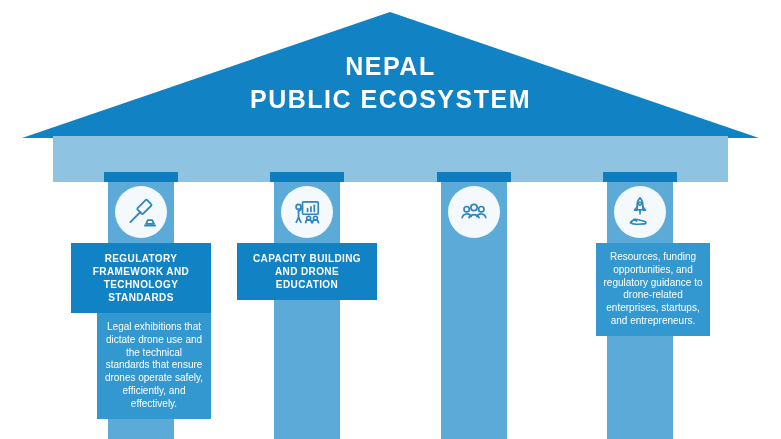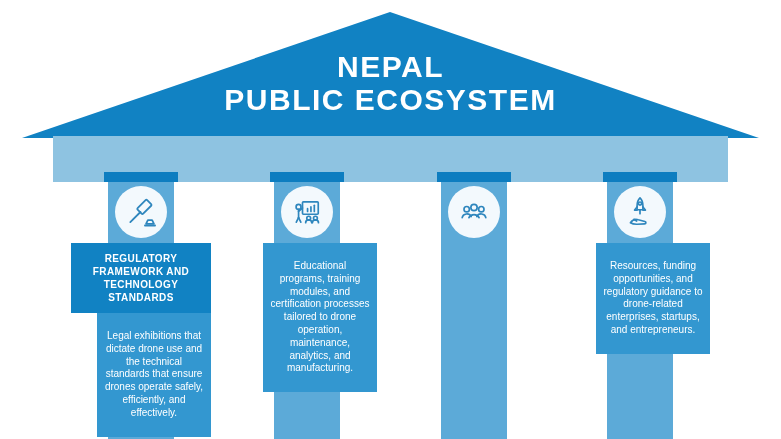--- a/index.html
+++ b/index.html
@@ -3,40 +3,40 @@
 <meta charset="utf-8">
 <style>
   html,body{margin:0;padding:0;background:#ffffff;}
   .canvas{
     position:relative;width:781px;height:439px;background:#ffffff;
     overflow:hidden;font-family:"Liberation Sans",sans-serif;
   }
   .roof{position:absolute;left:0;top:0;}
   .heading{
     position:absolute;left:0;top:50px;width:781px;text-align:center;
-    color:#ffffff;font-weight:bold;font-size:30px;line-height:33px;letter-spacing:1.5px;
+    color:#ffffff;font-weight:bold;font-size:25px;line-height:33px;letter-spacing:1.5px;
   }
   .beam{position:absolute;left:53px;top:136px;width:675px;height:46px;background:#8ec3e1;}
   .pillar{position:absolute;top:172px;height:300px;width:140px;}
   .capital{position:absolute;top:0;left:33px;width:74px;height:10px;background:#0d7dc0;}
   .shaft{position:absolute;top:10px;bottom:8px;left:37px;width:66px;background:#5caad8;}
   .base{position:absolute;bottom:0;left:30px;width:80px;height:8px;background:#0d7dc0;}
   .icon-circle{
     position:absolute;top:14px;left:44px;width:52px;height:52px;border-radius:50%;
     background:#f3f9fd;display:flex;align-items:center;justify-content:center;
   }
   .icon-circle svg{width:36px;height:36px;}
   .tbox{position:absolute;top:71px;left:0;width:140px;}
   .title-box{
     background:#1182c3;color:#ffffff;font-weight:bold;font-size:10px;line-height:13px;
     letter-spacing:0.4px;text-align:center;padding:9px 8px;text-transform:uppercase;
   }
   .desc-box{
     background:#3397d0;color:#ffffff;font-size:10px;line-height:12.8px;
-    text-align:center;padding:17px 7px;margin-left:26px;
+    text-align:center;padding:8px 7px;margin-left:26px;
   }
 </style>
 </head>
 <body>
 
 <div class="canvas">
 
   <svg class="roof" width="781" height="140" aria-hidden="true">
     <polygon points="390,12 22,138 759,138" fill="#1182c3"></polygon>
   </svg>
@@ -83,21 +83,21 @@
         <line x1="8.5" y1="15.5" x2="12" y2="12.5"></line>
         <line x1="8.5" y1="21" x2="6.5" y2="25"></line>
         <line x1="8.5" y1="21" x2="10.5" y2="25"></line>
         <circle cx="17.5" cy="21.5" r="1.7"></circle>
         <path d="M14.8 25.5 a2.7 2.5 0 0 1 5.4 0"></path>
         <circle cx="23.5" cy="21.5" r="1.7"></circle>
         <path d="M20.8 25.5 a2.7 2.5 0 0 1 5.4 0"></path>
       </svg>
     </div>
     <div class="tbox">
-      <div class="desc-box">Educational programs, training modules, and certification processes tailored to drone operation, maintenance, analytics, and manufacturing.</div>
+      <div class="title-box">CAPACITY BUILDING AND DRONE EDUCATION</div>
     </div>
   </div>
 
   <div class="pillar" style="left:404px">
     <div class="capital"></div>
     <div class="shaft"></div>
     <div class="base"></div>
     <div class="icon-circle">
       <svg viewBox="0 0 32 32" fill="none" stroke="#2e86bd" stroke-width="1.5" stroke-linecap="round" stroke-linejoin="round">
         <circle cx="9.5" cy="13.5" r="2.4"></circle>

